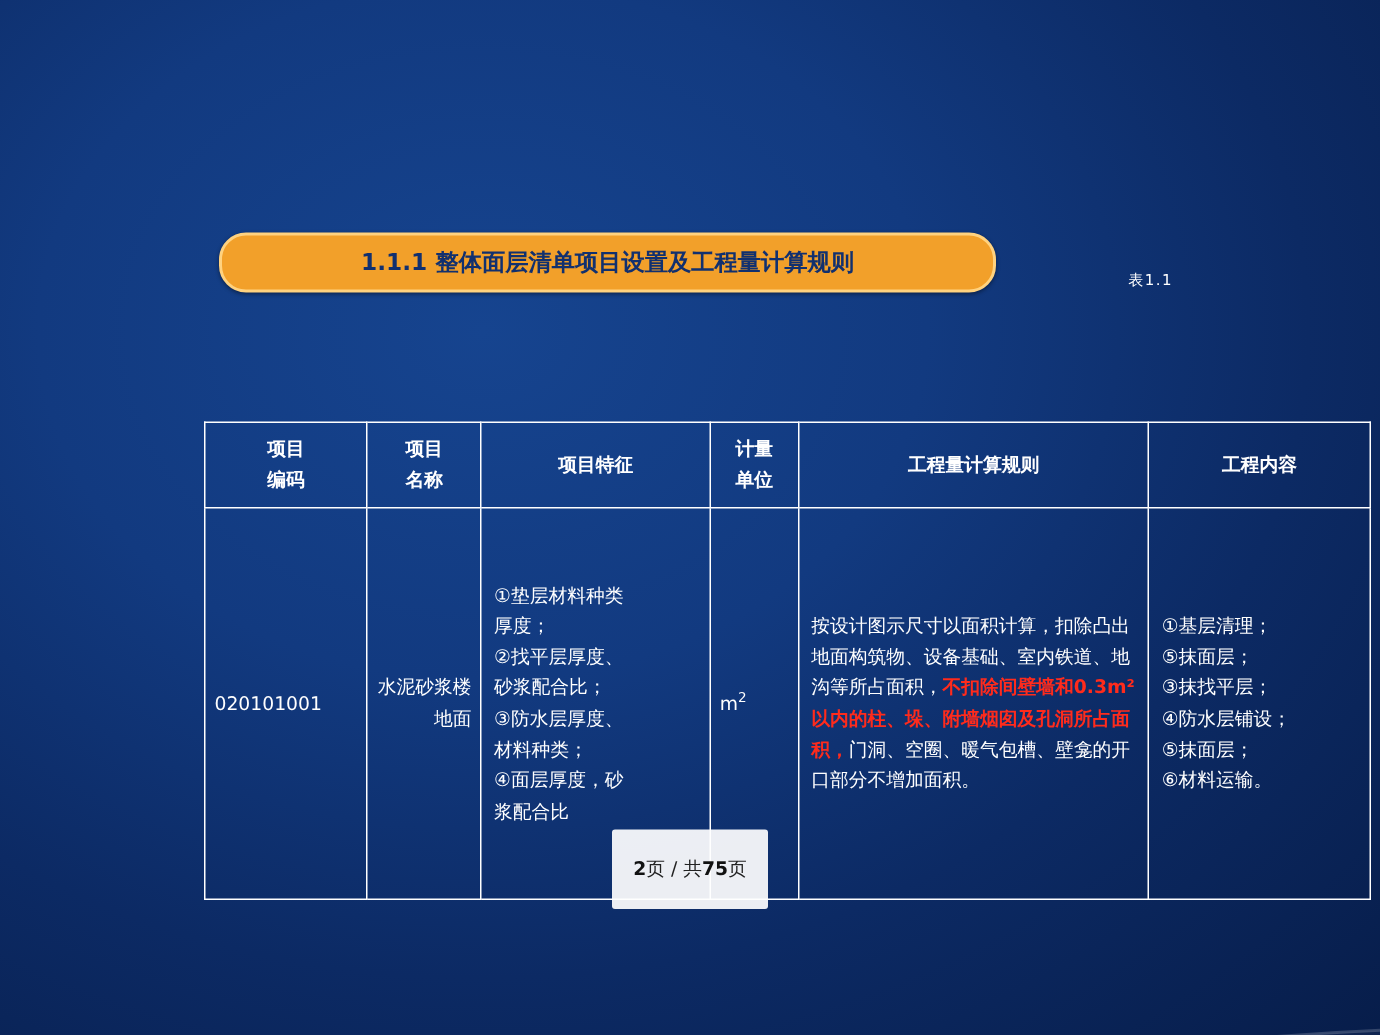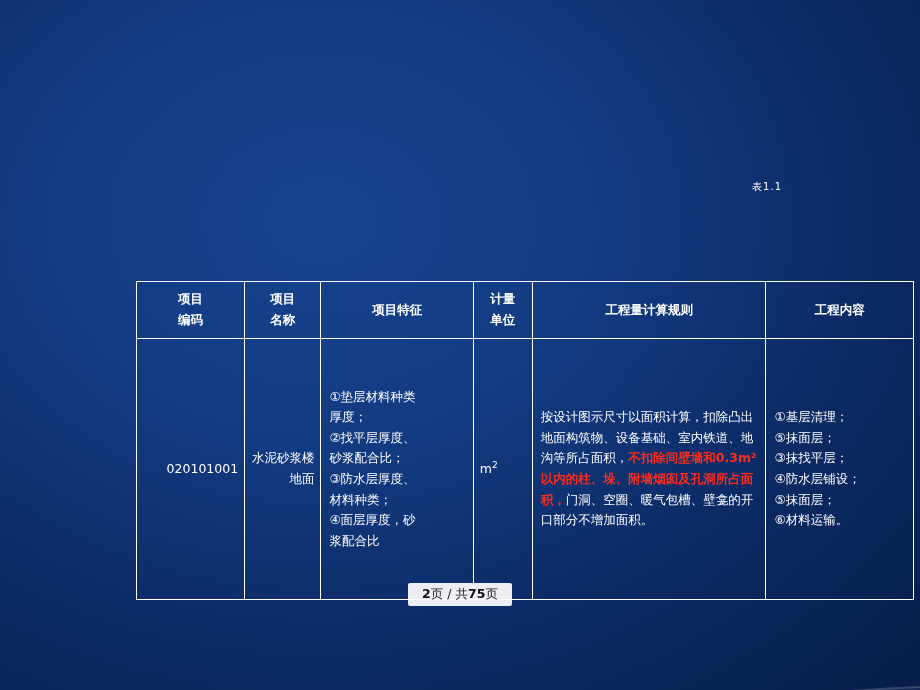--- a/index.html
+++ b/index.html
@@ -86,21 +86,21 @@
     line-height: 1.65;
     padding: 5px 6px;
     vertical-align: middle;
   }
   table.main th {
     text-align: center;
     font-weight: bold;
     height: 46px;
   }
   td.code {
-    text-align: right;
+    text-align: left;
     font-weight: normal;
   }
   td.name {
     text-align: right;
   }
   td.feature, td.rule, td.content {
     vertical-align: top;
     text-align: left;
   }
   td.unit {
@@ -126,21 +126,21 @@
     bottom: 84px;
     width: 920px;
     text-align: center;
   }
   .pagebar .inner {
     display: inline-block;
     background: rgba(255,255,255,0.92);
     color: #222222;
     font-size: 12.5px;
     font-family: "DejaVu Sans", "Liberation Sans", sans-serif;
-    padding: 3px 14px;
+    padding: 18px 14px;
     border-radius: 2px;
   }
   .pagebar .num {
     font-weight: bold;
     color: #111111;
   }
   sup { font-size: 9px; }
 </style>
 </head>
 <body>
@@ -148,20 +148,23 @@
 <div class="slide">
 
   <svg class="swoosh" viewBox="0 0 520 330" xmlns="http://www.w3.org/2000/svg">
     <path d="M-20,300 C120,250 260,210 520,205" stroke="rgba(255,255,255,0.18)" stroke-width="2" fill="none"></path>
     <path d="M-20,318 C140,262 300,228 520,226" stroke="rgba(255,255,255,0.13)" stroke-width="2" fill="none"></path>
     <path d="M60,330 C200,280 340,250 520,248" stroke="rgba(255,255,255,0.10)" stroke-width="2" fill="none"></path>
     <path d="M-20,300 C120,250 260,210 520,205 L520,330 L-20,330 Z" fill="rgba(255,255,255,0.035)"></path>
   </svg>
 
 
+  <div class="subtitle-pill">
+    <span>1.1.1 整体面层清单项目设置及工程量计算规则</span>
+  </div>
 
   <div class="table-caption">表1.1</div>
 
   <table class="main">
     <colgroup>
       <col class="col1">
         <col class="col2">
         <col class="col3">
       <col class="col4">
         <col class="col5">

